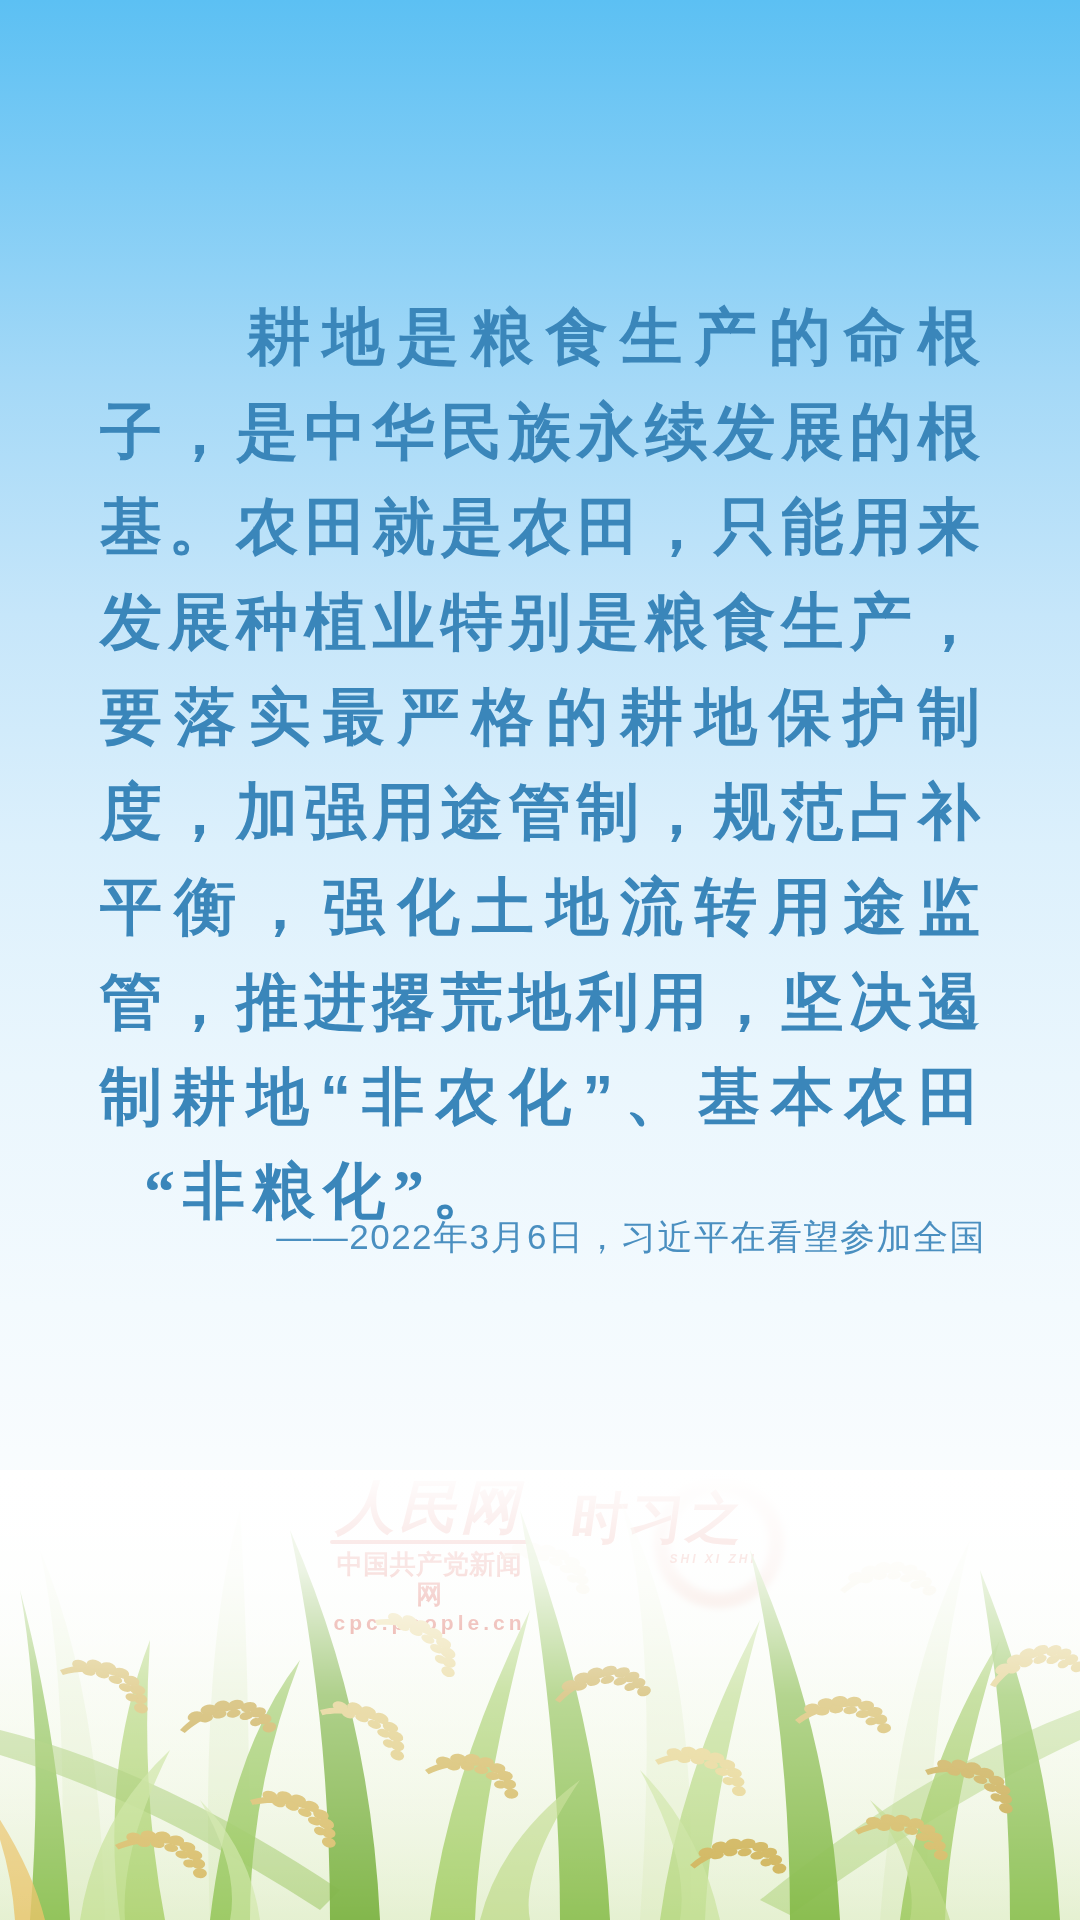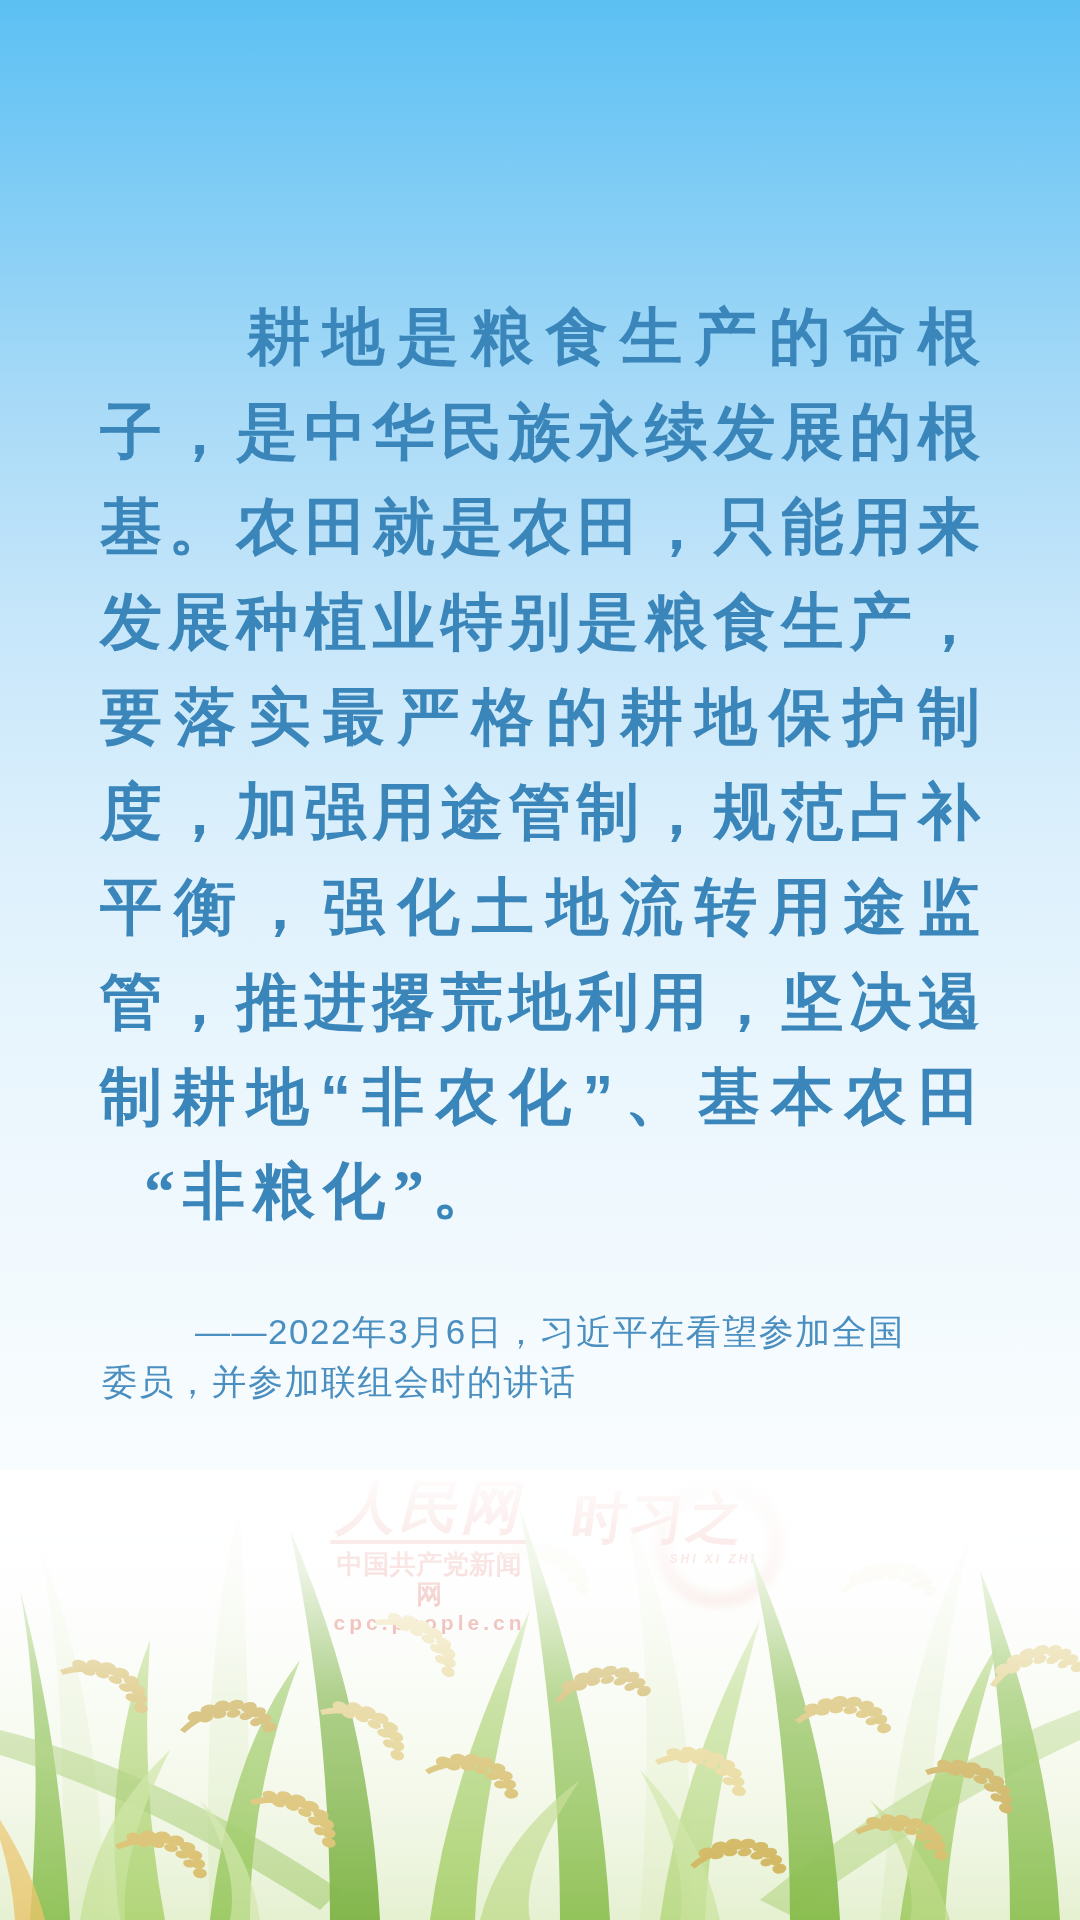--- a/index.html
+++ b/index.html
@@ -21,22 +21,22 @@
     height:95px;
     display:flex;align-items:center;justify-content:space-between;
   }
   .qline span{display:block;}
   .qline.indent{padding-left:148px;}
   .qline.qlast{
     display:block;line-height:95px;letter-spacing:8px;padding-left:44px;font-family:Liberation Serif, serif;
   }
   
   .attribution{
-    position:absolute;left:102px;top:1307px;width:884px;
-    color:#4a8fc0;font-size:35px;line-height:50px;letter-spacing:1.5px;
+    position:absolute;left:102px;top:1212px;width:884px;
+    color:#4a8fc0;font-size:35px;line-height:50px;letter-spacing:1.5px;text-align:right;
   }
   .attribution .aline.indent{text-indent:93px;}
   
   .logos{
     position:absolute;left:0;top:1476px;width:1080px;
     display:flex;justify-content:center;align-items:flex-start;gap:42px;
     transform:translateX(18px);
   }
   .pd-logo{color:#d0281e;text-align:center;width:200px;}
   .pd-script{
@@ -201,21 +201,20 @@
         <span>基</span>
         <span>本</span>
         <span>农</span>
         <span>田</span>
       </div>
     <div class="qline qlast">“非粮化”。</div>
   </div>
 
   <div class="attribution">
     <div class="aline indent">——2022年3月6日，习近平在看望参加全国</div>
-    <div class="aline">委员，并参加联组会时的讲话</div>
   </div>
 
   <div class="logos">
     <div class="pd-logo">
       <div class="pd-script">人民网</div>
       <div class="pd-rule"></div>
       <div class="pd-site">中国共产党新闻网</div>
       <div class="pd-url">cpc.people.cn</div>
     </div>
     <div class="sxz-logo">

